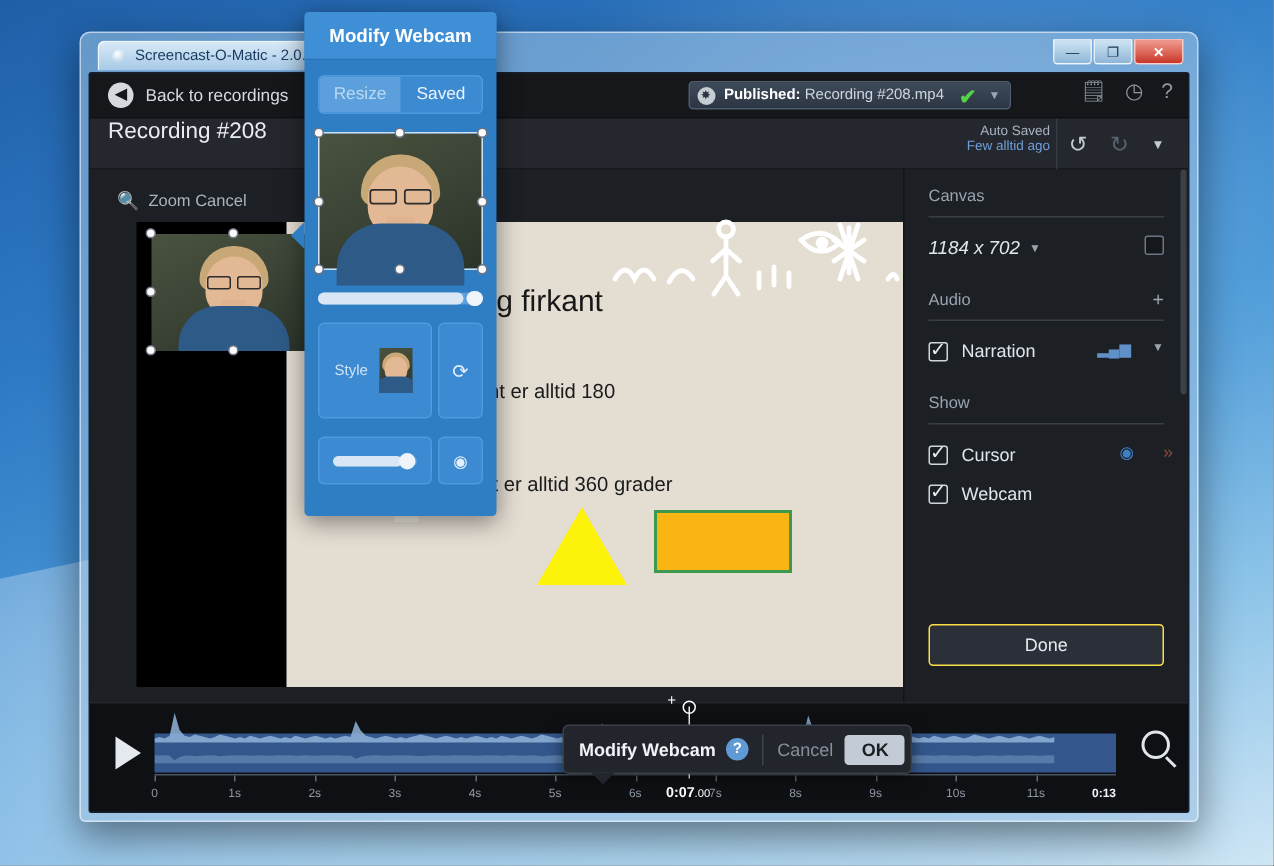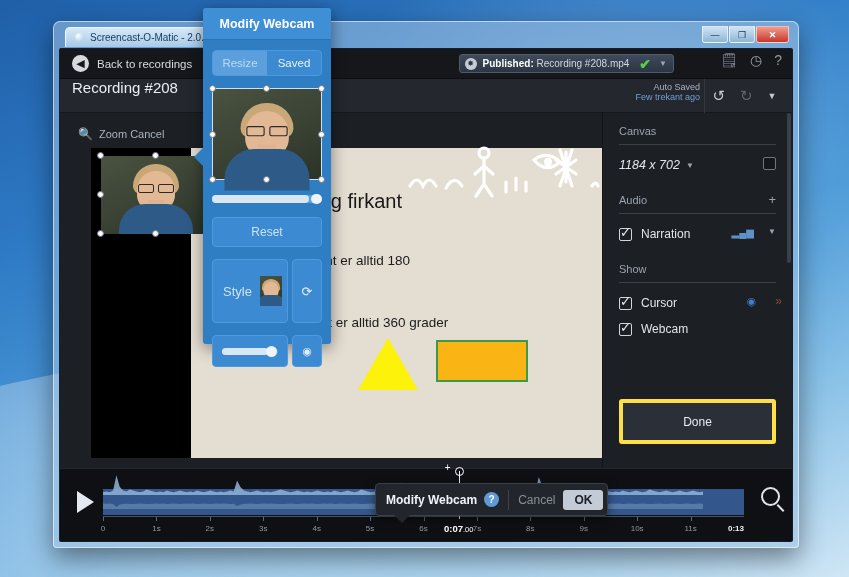--- a/index.html
+++ b/index.html
@@ -221,22 +221,22 @@
   .chk:after{
     content:"✓"; position:absolute; left:0px; top:-4px; font-size:13px; color:#e8edf2;
   }
   .rowlbl{ color:#dfe5ec; font-size:12px;}
   .rowicon{ position:absolute; right:22px; top:4px; color:#5f90c8; font-size:10px;}
   .rowcaret{ position:absolute; right:0px; top:4px; color:#9aa4b0; font-size:8px;}
   .cursoricon{ position:absolute; right:20px; top:3px; color:#3f7fc4; font-size:11px;}
   .chev2{ position:absolute; right:-6px; top:2px; color:#8a4b3a; font-size:12px;}
   .spacer{ height:14px;}
   .done{
-    position:absolute; left:16px; right:16px; bottom:24px; height:45px;
-    background:#2b3038; border:4px solid #fde047; border-radius:3px;
+    position:absolute; left:16px; right:16px; bottom:24px; height:28px;
+    background:#2b3038; border:1px solid #fde047; border-radius:3px;
     color:#e6ebf1; font-size:12px; display:flex;align-items:center;justify-content:center;
     cursor:pointer;
   }
   .sb-scroll{
     position:absolute; right:1px; top:0px; width:4px; height:150px;
     background:#3a4049; border-radius:2px;
   }
 
   
   .tip{
@@ -342,21 +342,21 @@
     border-radius:4px; display:flex;align-items:center;justify-content:center;
     color:#cfe2f3; font-size:12px; cursor:pointer;
   }
   .mw-style{
     margin:12px 9px 0 9px; height:64px; display:flex; gap:4px;
   }
   .mw-style .box{
     flex:1; background:#3c8ad1; border:1px solid #4d9ade; border-radius:4px;
     display:flex; align-items:center; gap:8px; padding-left:10px;
   }
-  .mw-style .lbl{ color:#cfe2f3; font-size:13px;}
+  .mw-style .lbl{ color:#cfe2f3; font-size:10px;}
   .mw-style .thumb{
     width:22px;height:30px; background:linear-gradient(160deg,#4a5340,#2b3328); position:relative; overflow:hidden;
   }
   .mw-style .refresh{
     width:30px; background:#3c8ad1; border:1px solid #4d9ade; border-radius:4px;
     display:flex;align-items:center;justify-content:center; color:#e2eefa; font-size:13px; cursor:pointer;
   }
   .mw-bottom{
     margin:12px 9px 0 9px; height:32px; display:flex; gap:4px;
   }
@@ -423,21 +423,21 @@
         <span class="topicon">🗒</span>
         <span class="topicon">◷</span>
         <span class="topicon">?</span>
       </div>
     </div>
 
     <div class="subbar">
       <div class="rectitle">Recording #208</div>
       <div class="autosaved">
         <div class="as1">Auto Saved</div>
-        <div class="as2">Few trekant ago</div>
+        <div class="as2">Few alltid ago</div>
       </div>
       <div class="undoredo">
         <span class="ur">↺</span>
         <span class="ur dim">↻</span>
         <span class="ur small">▼</span>
       </div>
     </div>
 
     <div class="body">
 
@@ -625,21 +625,20 @@
       <div class="h" style="left:50px;  bottom:-4px;"></div>
       <div class="h" style="right:-4px; bottom:-4px;"></div>
     </div>
   </div>
 
   <div class="mw-slider">
     <div class="fill"></div>
     <div class="knob"></div>
   </div>
 
-  <div class="mw-reset">Reset</div>
 
   <div class="mw-style">
     <div class="box">
       <span class="lbl">Style</span>
       <span class="thumb">
         <span class="face" style="top:3px; transform:translateX(-50%) scale(.4);">
           <span class="hair"></span>
           <span class="head"></span>
           <span class="body"></span>
         </span>

